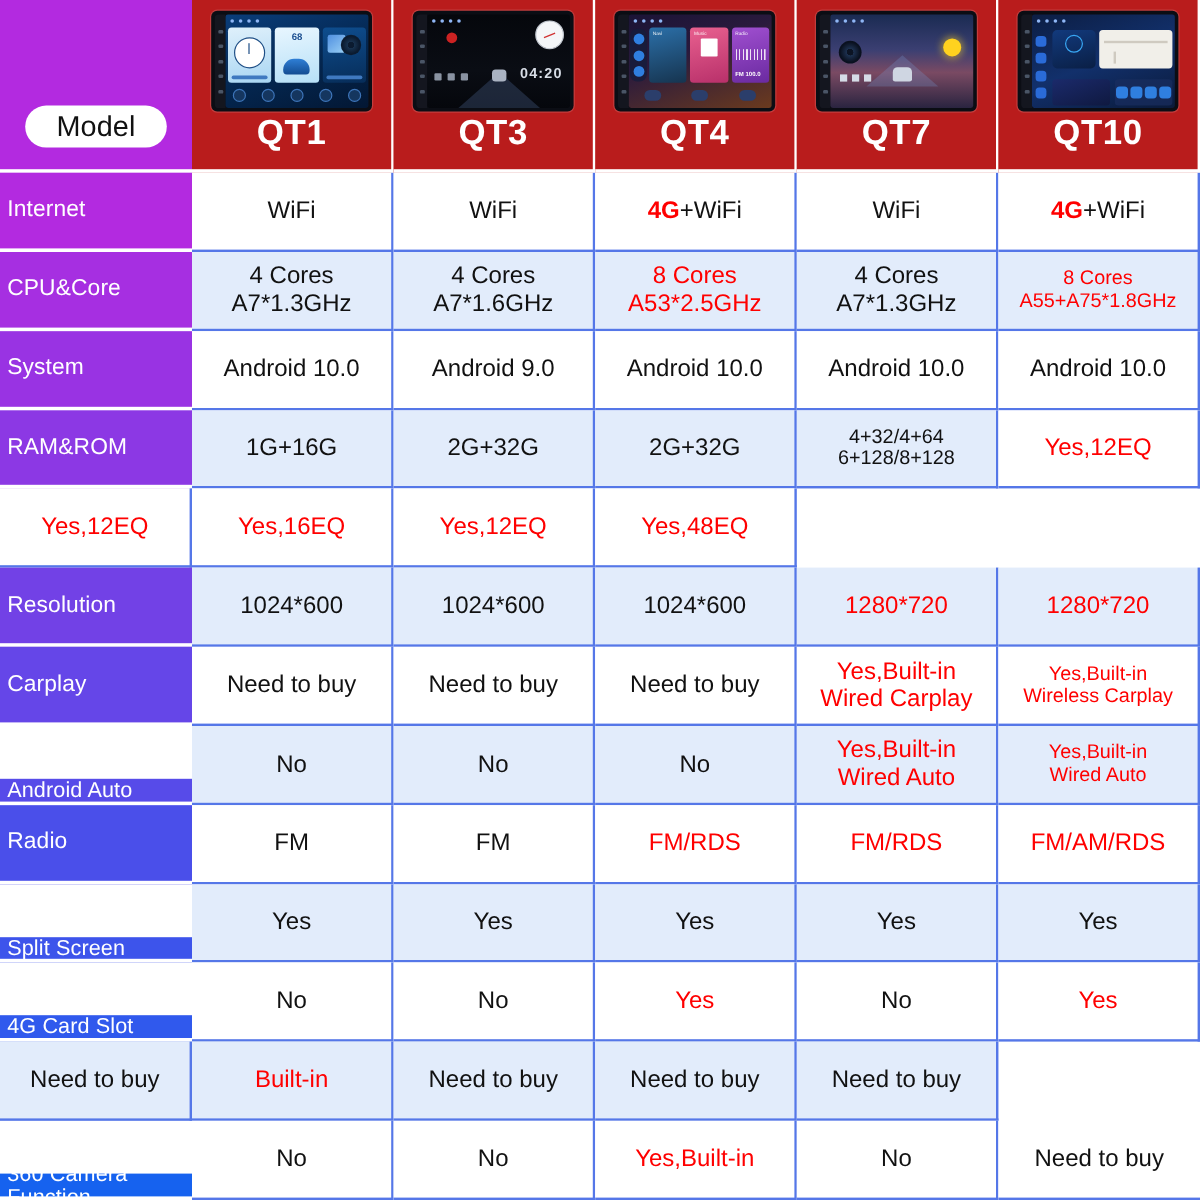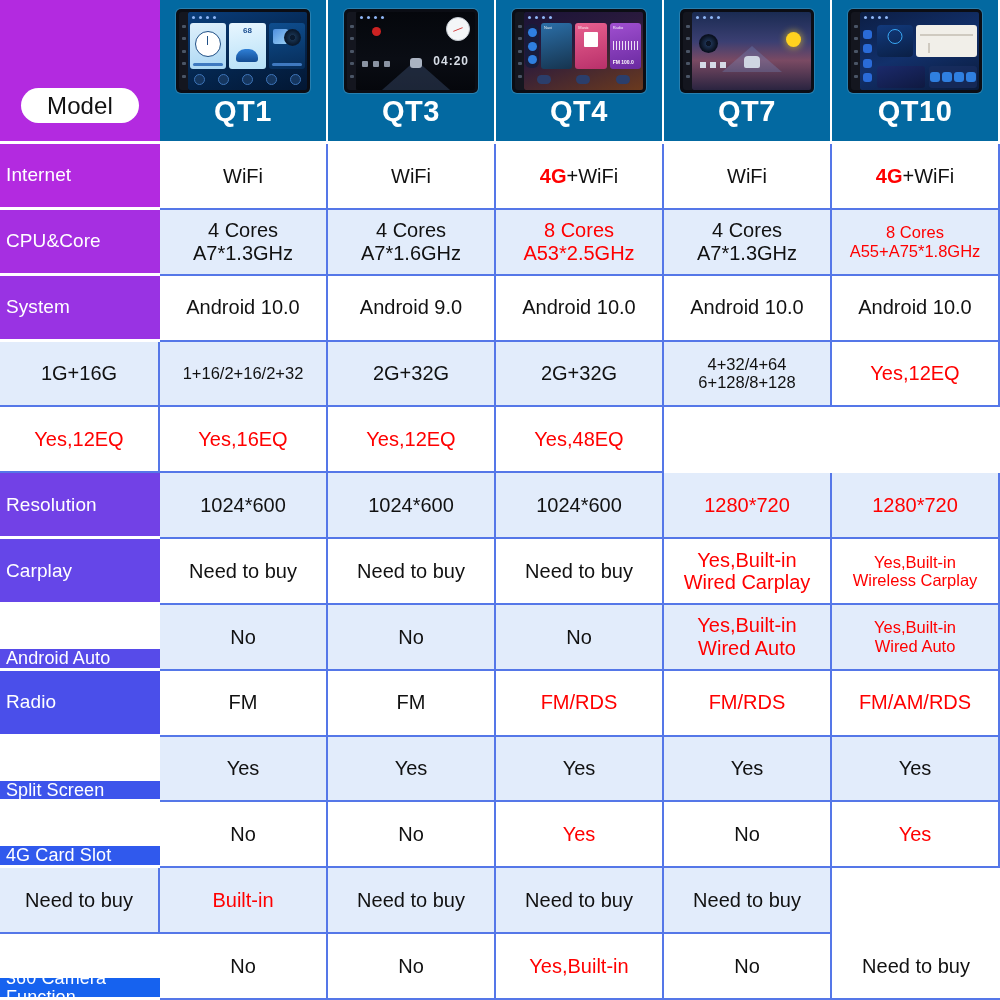--- a/index.html
+++ b/index.html
@@ -42,21 +42,21 @@
     padding:5px 26px;
     font-size:24px;
     font-weight:400;
     display:inline-block;
   }
   .labelcol .lbl { display:block; }
   .labelcol.narrow { font-size:18px;margin-top:44px; }
 
   
   .modelhdr {
-    background:#0369a1;
+    background:#b91c1c;
     display:flex;
     flex-direction:column;
     align-items:center;
     justify-content:flex-start;
     padding:9px 4px 0 4px;
     border-right:2px solid #ffffff;
     border-bottom:3px solid #ffffff;
   }
   .modelhdr:last-child { border-right:none; }
   .modelname {
@@ -476,28 +476,26 @@
       <div class="cell plain">
         <div>
           <span class="two ">Android 10.0</span>
         </div>
       </div>
       <div class="cell plain">
         <div>
           <span class="two ">Android 10.0</span>
         </div>
       </div>
+      <div class="labelcol" style="background:rgb(140,56,228)">
+        <span class="lbl">RAM&amp;ROM</span>
+      </div>
       <div class="cell alt">
         <div>
           <span class="two ">1G+16G</span>
-        </div>
-      </div>
-      <div class="cell alt">
-        <div>
-          <span class="two tiny">1+16/2+16/2+32</span>
         </div>
       </div>
       <div class="cell alt">
         <div>
           <span class="two ">2G+32G</span>
         </div>
       </div>
       <div class="cell alt">
         <div>
           <span class="two ">2G+32G</span>

